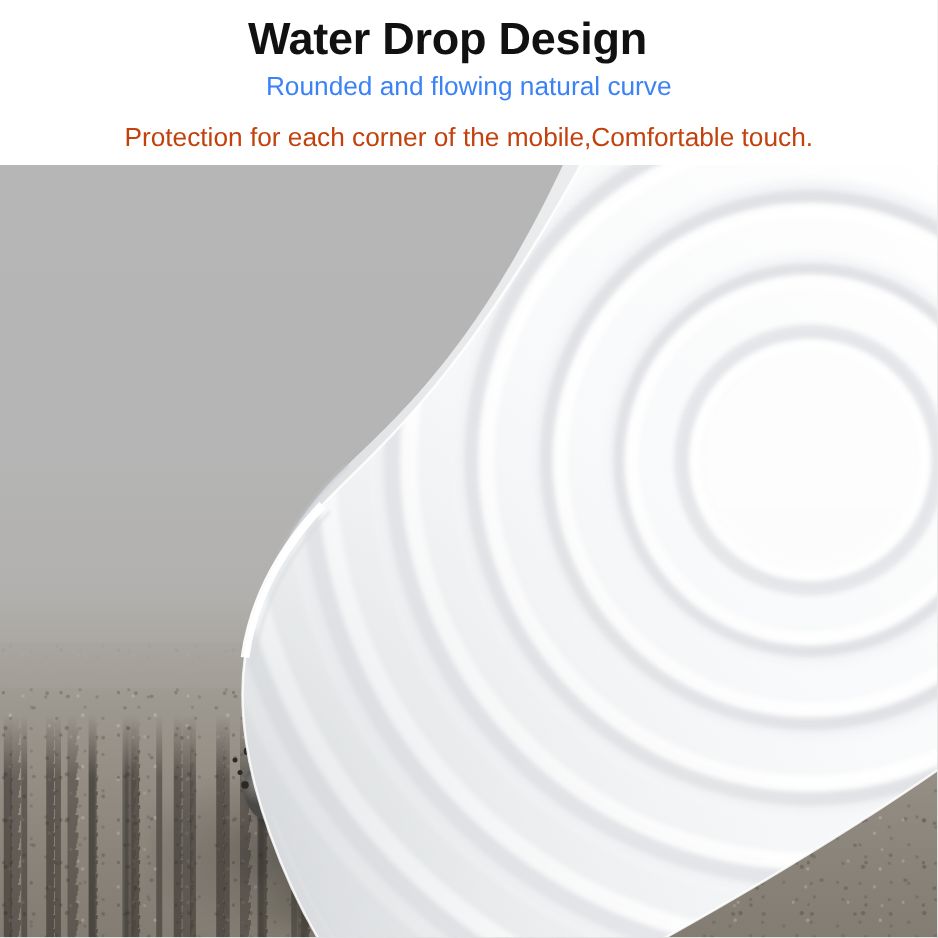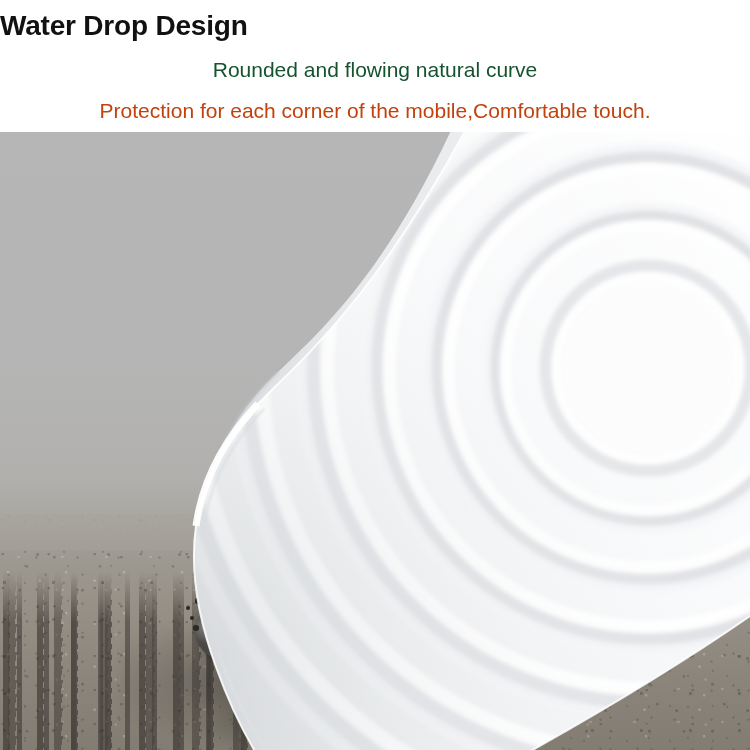--- a/index.html
+++ b/index.html
@@ -28,35 +28,36 @@
     width: 750px;
     height: 132px;
     background: #ffffff;
     z-index: 40;
   }
   #headline {
     position: absolute;
     left: 0;
     top: 10px;
     width: 716px;
-    font-size: 28px;
+    text-align: center;
+    font-size: 36px;
     font-weight: bold;
     color: #111111;
     letter-spacing: -0.2px;
     white-space: nowrap;
   }
   #subline-1 {
     position: absolute;
     left: 0;
     top: 58px;
     width: 750px;
     text-align: center;
     font-size: 21px;
     font-weight: normal;
-    color: #14532d;
+    color: #3b82f6;
     white-space: nowrap;
   }
   #subline-2 {
     position: absolute;
     left: 0;
     top: 99px;
     width: 750px;
     text-align: center;
     font-size: 21px;
     font-weight: normal;

